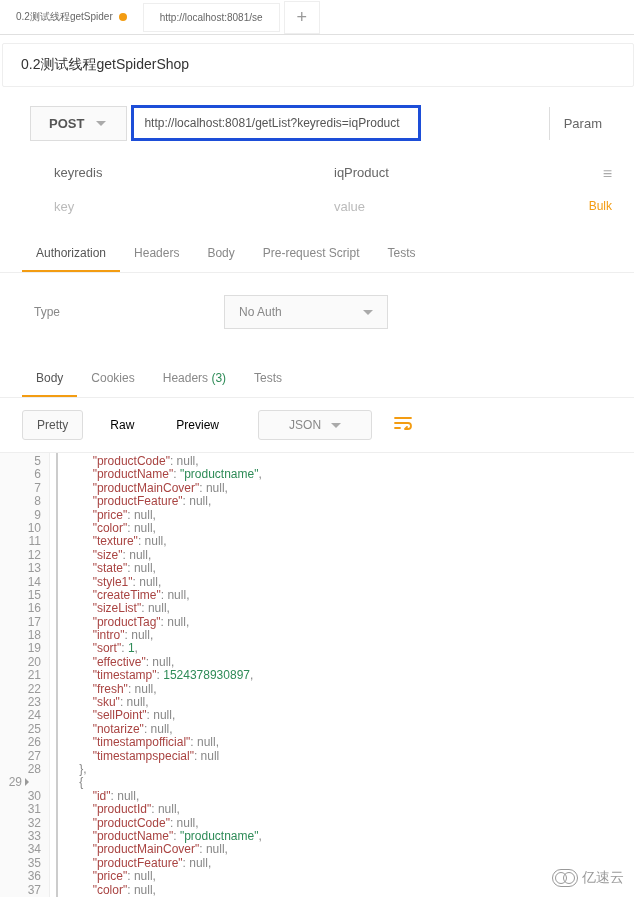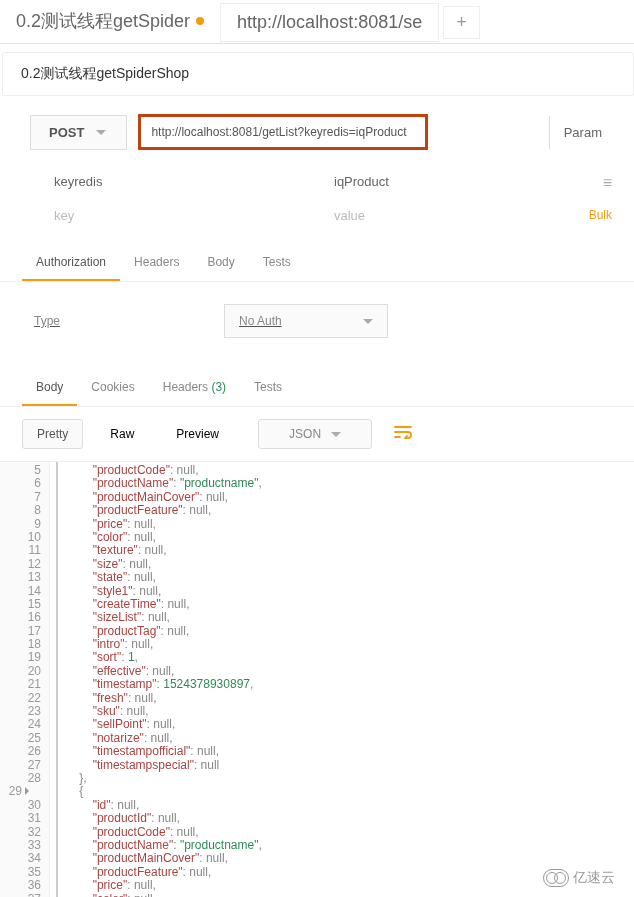--- a/index.html
+++ b/index.html
@@ -1,44 +1,44 @@
 <!DOCTYPE html>
 <html><head>
   <meta charset="utf-8">
   <style>
     * { margin: 0; padding: 0; box-sizing: border-box; font-family: -apple-system, BlinkMacSystemFont, "Segoe UI", Helvetica, Arial, sans-serif; }
     body { background: #fff; font-size: 13px; color: #555; width: 634px; height: 897px; overflow: hidden; position: relative; }
     
     .top-tabs { display: flex; align-items: center; border-bottom: 1px solid #e0e0e0; margin-top: 1px; }
-    .top-tab { padding: 8px 16px; font-size: 18px; color: #666; cursor: pointer; display: flex; align-items: center; gap: 6px; }
+    .top-tab { padding: 8px 16px; font-size: 10px; color: #666; cursor: pointer; display: flex; align-items: center; gap: 6px; }
     .top-tab.active { background: #fff; border-bottom: 2px solid transparent; position: relative; }
     .top-tab-dot { width: 8px; height: 8px; border-radius: 50%; background: #f39c12; }
     .top-tab-add { padding: 5px 12px; color: #999; font-size: 18px; border: 1px solid #eee; margin-left: 4px; }
     
     .title-bar { padding: 12px 18px; font-size: 14px; color: #333; border-bottom: 1px solid #eee; background: #fff; margin-top: 8px; border: 1px solid #eee; border-radius: 2px; margin-left: 2px; margin-right: 0; }
     
     .request-row { display: flex; padding: 18px 18px 10px 30px; align-items: center; gap: 0; }
     .method-select { border: 1px solid #ddd; padding: 9px 20px 9px 18px; font-weight: 600; color: #555; display: flex; align-items: center; gap: 12px; background: #fafafa; font-size: 13px; }
-    .url-input-wrap { border: 3px solid #c2410c; flex: 0 0 290px; margin-left: 11px; }
+    .url-input-wrap { border: 3px solid #1d4ed8; flex: 0 0 290px; margin-left: 4px; }
     .url-input { border: none; padding: 8px 10px; width: 100%; font-size: 12px; color: #555; outline: none; background: #fff; }
     .params-btn { margin-left: auto; padding: 9px 14px; color: #666; border-left: 1px solid #ddd; font-size: 13px; }
     
     .params-grid { padding: 6px 22px 6px 54px; }
     .params-grid-row { display: flex; padding: 8px 0; }
     .param-key { flex: 0 0 280px; color: #666; font-size: 13px; }
     .param-value { flex: 1; color: #666; font-size: 13px; }
     .param-menu { color: #aaa; font-size: 16px; }
     .params-grid-row.placeholder .param-key, .params-grid-row.placeholder .param-value { color: #bbb; }
     .bulk-link { margin-left: auto; color: #f39c12; font-size: 12px; padding-left: 32px; }
     
     .req-tabs { display: flex; gap: 0; padding: 0 22px; border-bottom: 1px solid #eee; margin-top: 8px; }
     .req-tab { font-size: 12px; color: #888; padding: 10px 14px; cursor: pointer; }
     .req-tab.active { color: #555; border-bottom: 2px solid #f39c12; }
     
-    .auth-section { padding: 22px 34px; display: flex; align-items: center; gap: 0; text-decoration: underline; }
+    .auth-section { padding: 22px 34px; display: flex; align-items: center; gap: 0; }
     .auth-label { color: #888; font-size: 12px; flex: 0 0 190px; }
     .auth-select { border: 1px solid #ddd; padding: 9px 14px; width: 164px; display: flex; justify-content: space-between; align-items: center; color: #888; font-size: 12px; background: #fafafa; }
     
     .resp-tabs { display: flex; gap: 0; padding: 0 22px; border-bottom: 1px solid #eee; margin-top: 10px; }
     .resp-tab { font-size: 12px; color: #888; padding: 10px 14px; cursor: pointer; }
     .resp-tab.active { color: #555; border-bottom: 2px solid #f39c12; }
     .resp-tab .count { color: #2e8b57; }
     
     .body-toolbar { display: flex; align-items: center; gap: 12px; padding: 12px 22px; }
     .toolbar-btn { font-size: 12px; color: #000000; padding: 7px 14px; border: 1px solid transparent; cursor: pointer; }
@@ -53,21 +53,21 @@
     .code-line { white-space: pre; height: 13.4px; }
     .json-key { color: #a94442; }
     .json-str { color: #2e8b57; }
     .json-num { color: #2e8b57; }
     .json-null { color: #888; }
     .json-punct { color: #888; }
     
     .chevron { display: inline-block; width: 0; height: 0; border-left: 5px solid transparent; border-right: 5px solid transparent; border-top: 5px solid #aaa; }
     .caret-right { display: inline-block; width: 0; height: 0; border-top: 4px solid transparent; border-bottom: 4px solid transparent; border-left: 4px solid #999; margin-right: 3px; }
     
-    .watermark { position: absolute; bottom: 10px; right: 19px; display: flex; align-items: center; gap: 4px; color: #999; font-size: 14px; }
+    .watermark { position: absolute; bottom: 10px; right: 10px; display: flex; align-items: center; gap: 4px; color: #999; font-size: 14px; }
     .watermark-icon { width: 26px; height: 18px; border: 1.5px solid #999; border-radius: 9px; position: relative; }
     .watermark-icon::before, .watermark-icon::after { content:''; position: absolute; border: 1.5px solid #999; border-radius: 50%; width: 10px; height: 10px; top: 2px; }
     .watermark-icon::before { left: 2px; }
     .watermark-icon::after { right: 2px; }
   </style>
 </head>
 <body>
 
 <div class="top-tabs">
   <div class="top-tab active">
@@ -103,20 +103,21 @@
     <div class="param-key">key</div>
     <div class="param-value">value</div>
     <div class="bulk-link">Bulk</div>
   </div>
 </div>
 
 <div class="req-tabs">
   <div class="req-tab active">Authorization</div>
   <div class="req-tab">Headers</div>
   <div class="req-tab">Body</div>
+  <div class="req-tab">Pre-request Script</div>
   <div class="req-tab">Tests</div>
 </div>
 
 <div class="auth-section">
   <div class="auth-label">Type</div>
   <div class="auth-select">
     <span>No Auth</span>
     <span class="chevron"></span>
   </div>
 </div>

